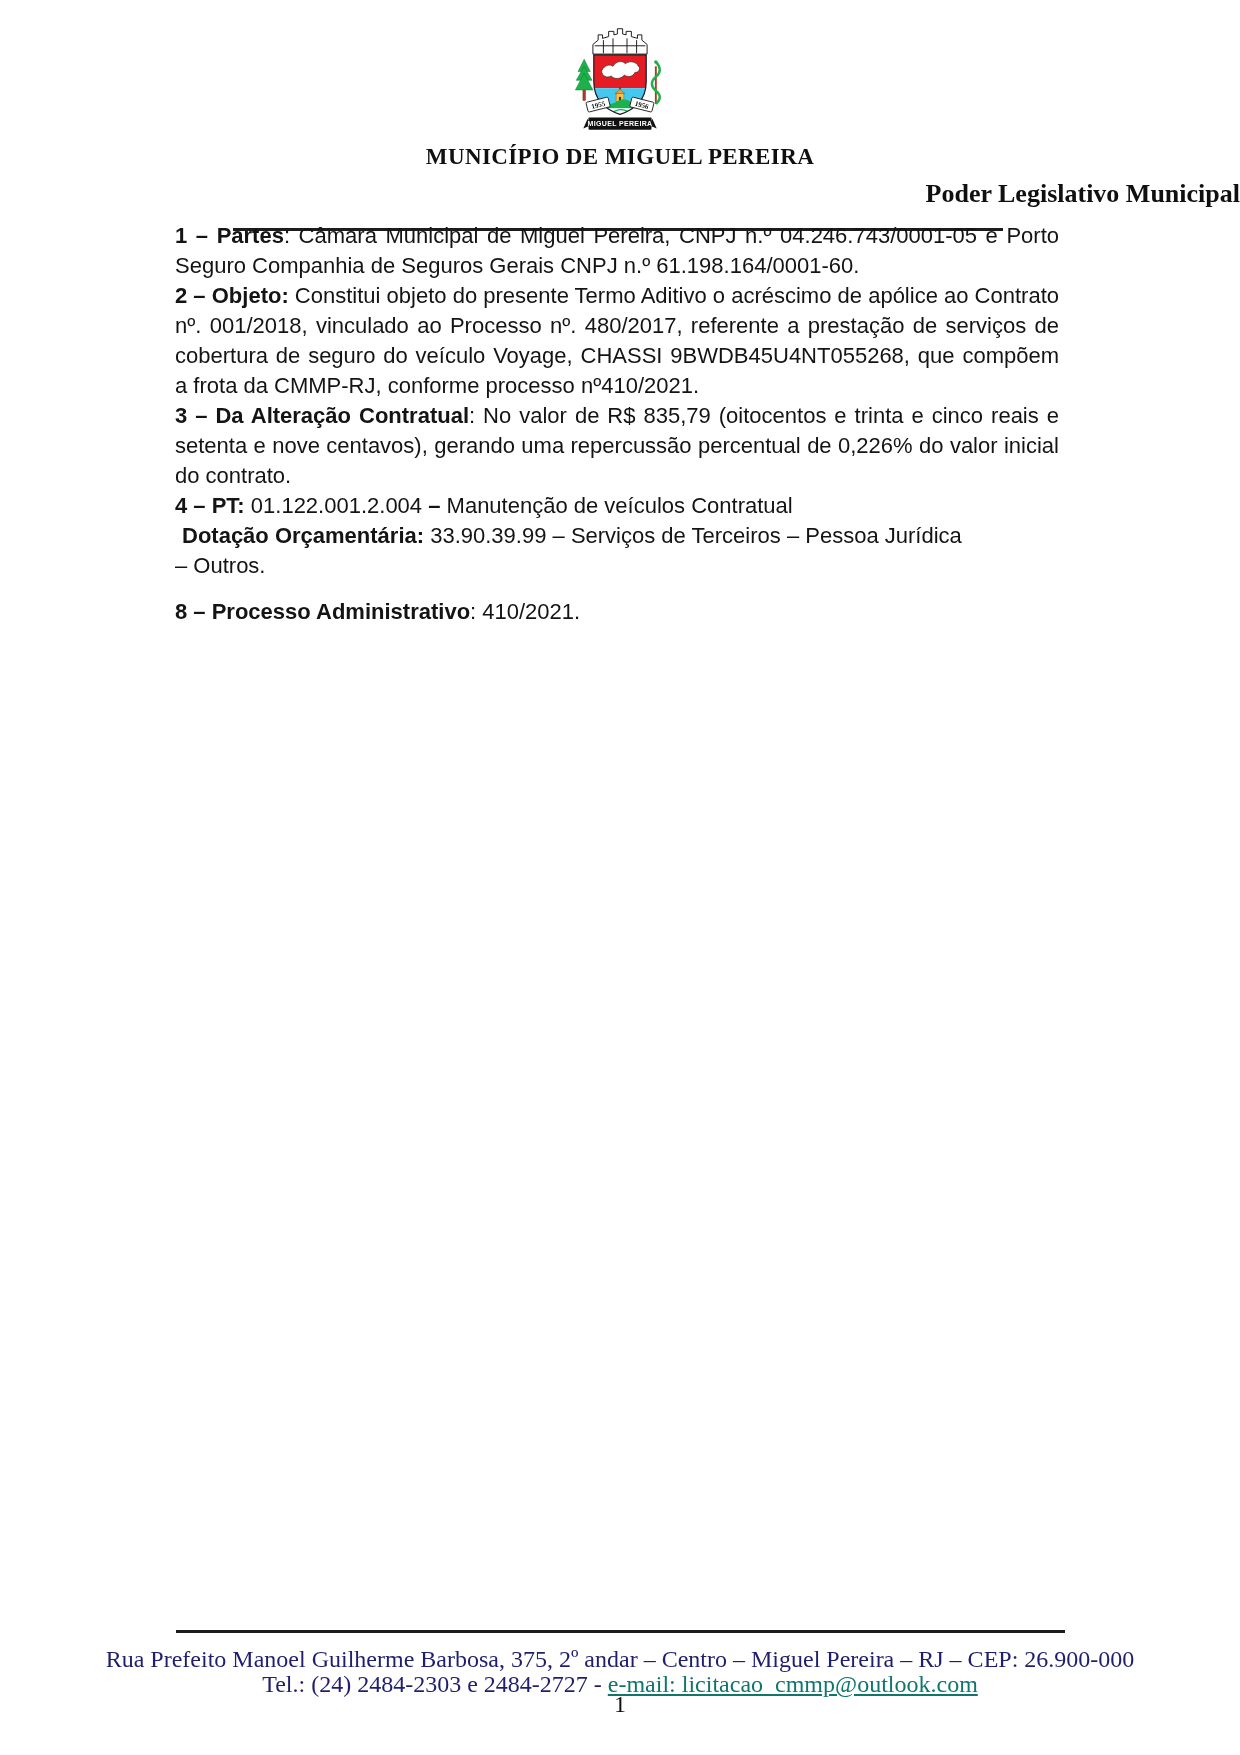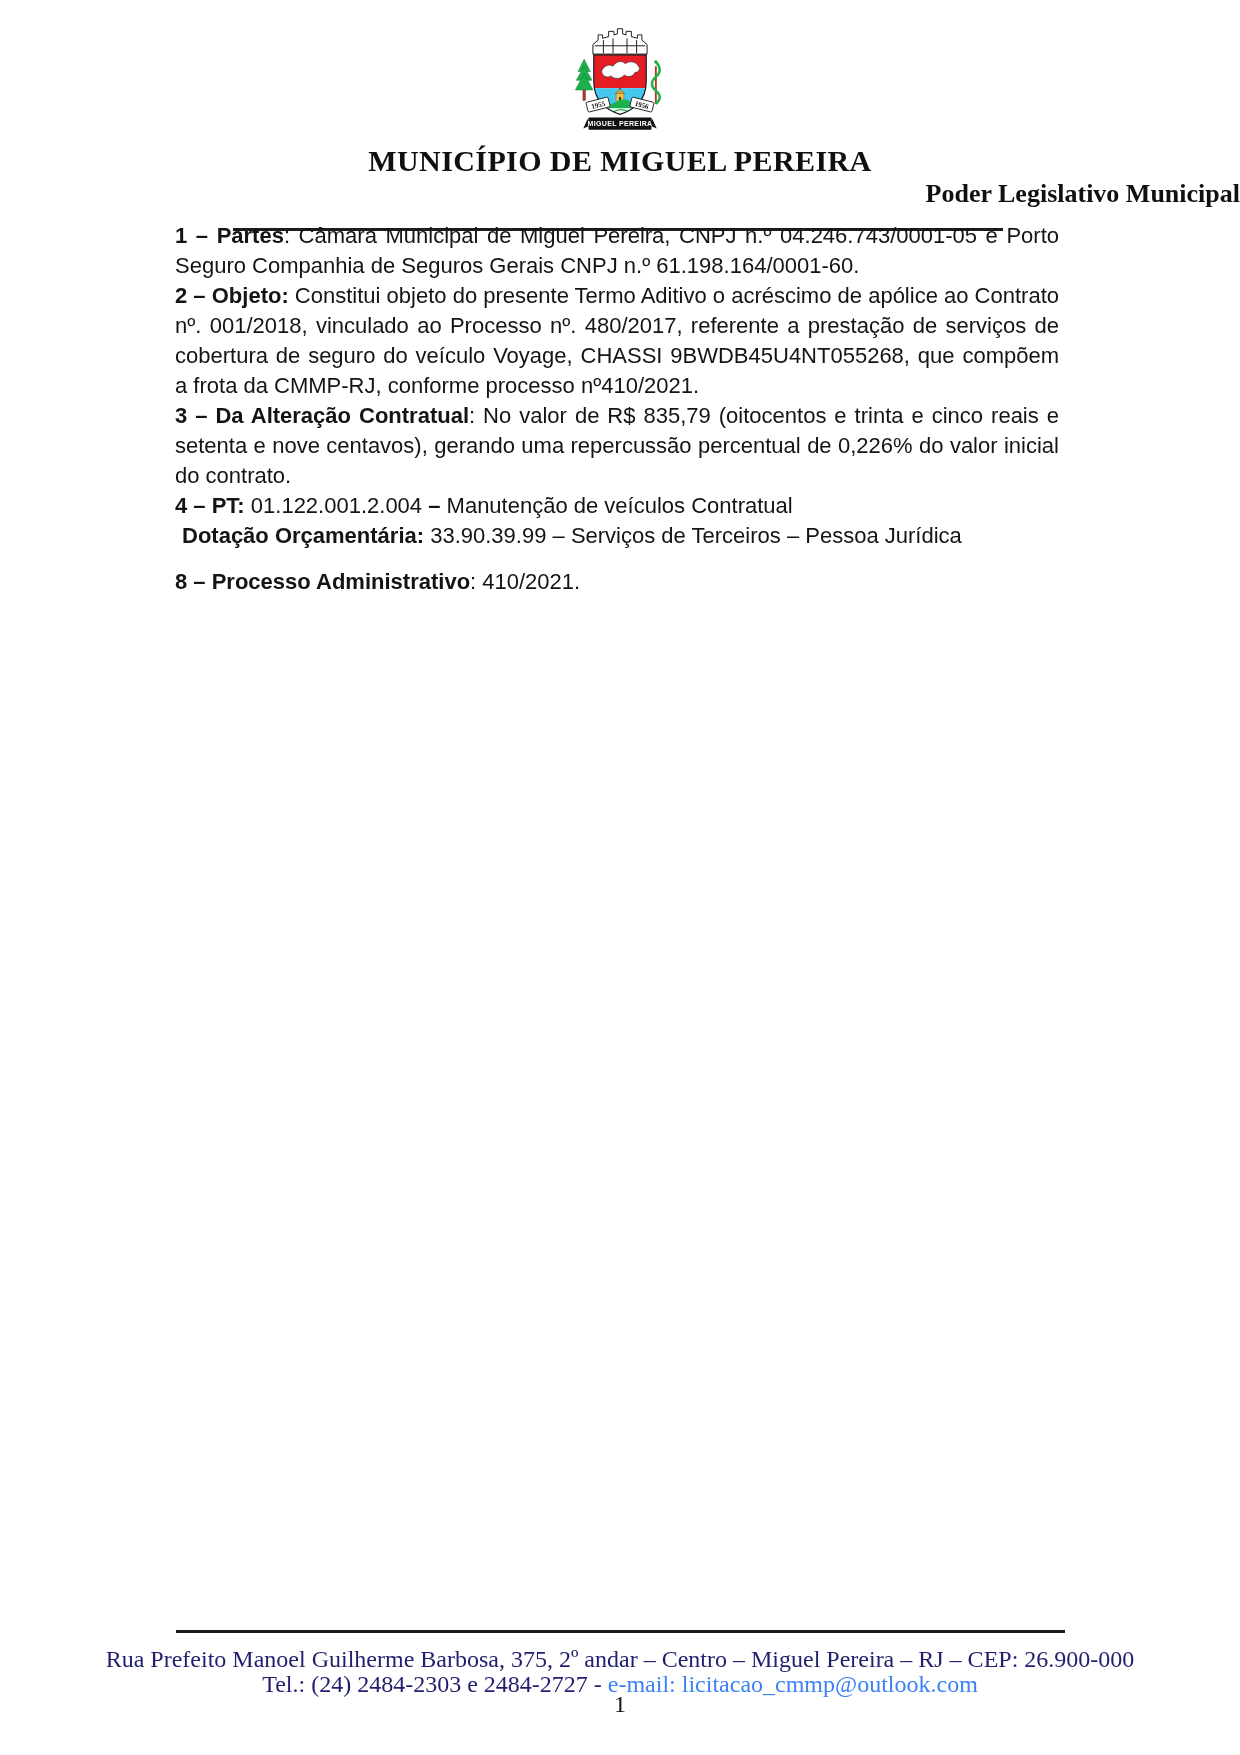--- a/index.html
+++ b/index.html
@@ -4,21 +4,21 @@
 <style>
   html,body{margin:0;padding:0;background:#e9e9e9;}
   .page{
     position:relative;width:1240px;height:1755px;background:#ffffff;
     font-family:"Liberation Sans",sans-serif;color:#141414;overflow:hidden;
     margin:0 auto;
   }
   .crest{position:absolute;top:27px;left:50%;transform:translateX(-50%);}
   .title1{
     position:absolute;top:144px;left:0;width:100%;text-align:center;
-    font-family:"Liberation Serif",serif;font-weight:bold;font-size:30px;
+    font-family:"Liberation Serif",serif;font-weight:bold;font-size:23px;
     letter-spacing:.4px;color:#101010;
   }
   .title2{
     position:absolute;top:179px;left:0;width:100%;text-align:right;
     font-family:"Liberation Serif",serif;font-weight:bold;font-size:26px;color:#101010;
   }
   .header-rule{position:absolute;top:228px;left:233px;width:770px;height:3px;background:#1c1c1c;}
   .content{
     position:absolute;top:221px;left:175px;width:884px;
     font-size:22px;line-height:30px;text-align:justify;
@@ -32,21 +32,21 @@
   .p4line{text-align:left;}
   .indent{padding-left:7px;}
   b{font-weight:bold;}
   .footer-rule{position:absolute;top:1630px;left:176px;width:889px;height:3px;background:#1c1c1c;}
   .footer-line{
     position:absolute;left:0;width:100%;text-align:center;
     font-family:"Liberation Serif",serif;font-size:24px;color:#1f1f6e;
   }
   .f1{top:1646px;}
   .f2{top:1671px;}
-  .email{color:#3b82f6;cursor:pointer;margin-top:8px;}
+  .email{color:#0f766e;text-decoration:underline;cursor:pointer;margin-top:8px;}
   .pagenum{
     position:absolute;top:1691px;left:0;width:100%;text-align:center;
     font-family:"Liberation Serif",serif;font-size:24px;color:#111;
   }
 </style>
 </head>
 <body>
 
 <div class="page">
 
@@ -125,20 +125,21 @@
 
     <p class="mb-a"><b>1 – Partes</b><span>: Câmara Municipal de Miguel Pereira, CNPJ n.º 04.246.743/0001-05 e Porto Seguro Companhia de Seguros Gerais CNPJ n.º 61.198.164/0001-60.</span></p>
 
     <p class="mb-b"><b>2 – Objeto:</b><span> Constitui objeto do presente Termo Aditivo o acréscimo de apólice ao Contrato nº. 001/2018, vinculado ao Processo nº. 480/2017, referente a prestação de serviços de cobertura de seguro do veículo Voyage, CHASSI 9BWDB45U4NT055268, que compõem a frota da CMMP-RJ, conforme processo nº410/2021.</span></p>
 
     <p class="mb-c"><b>3 – Da Alteração Contratual</b><span>: No valor de R$ 835,79 (oitocentos e trinta e cinco reais e setenta e nove centavos), gerando uma repercussão percentual de 0,226% do valor inicial do contrato.</span></p>
 
     <div class="mb-d">
       <div class="p4line"><b>4 – PT:</b><span> 01.122.001.2.004 </span><b>–</b><span> Manutenção de veículos Contratual</span></div>
       <div class="p4line indent"><b>Dotação Orçamentária:</b><span> 33.90.39.99 – Serviços de Terceiros – Pessoa Jurídica</span></div>
+      <div class="p4line"><span>– Outros.</span></div>
     </div>
 
     <p><b>8 – Processo Administrativo</b><span>: 410/2021.</span></p>
 
   </div>
 
   <div class="footer-rule"></div>
   <div class="footer-line f1">Rua Prefeito Manoel Guilherme Barbosa, 375, 2º andar – Centro – Miguel Pereira – RJ – CEP: 26.900-000</div>
   <div class="footer-line f2"><span>Tel.: (24) 2484-2303 e 2484-2727 - </span><span class="email">e-mail: licitacao_cmmp@outlook.com</span></div>
   <div class="pagenum">1</div>

